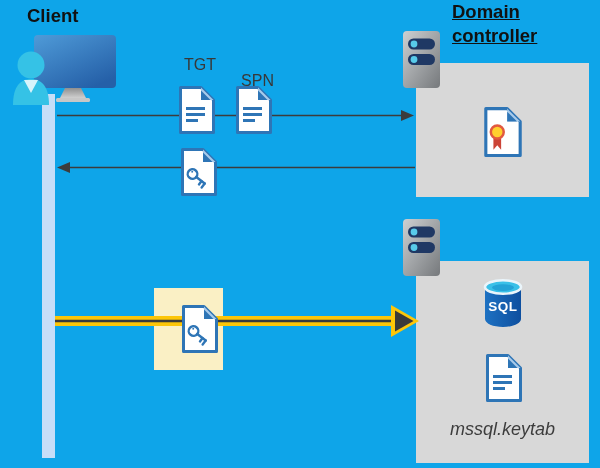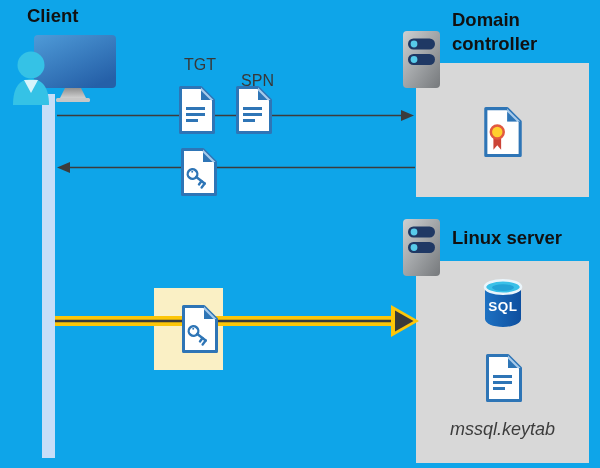--- a/index.html
+++ b/index.html
@@ -7,21 +7,21 @@
           font-family:"Liberation Sans","DejaVu Sans",sans-serif;}
   .gbox{position:absolute;background:#d8d8d8;z-index:0;}
   .dc-box{left:416px;top:63px;width:173px;height:134px;}
   .linux-box{left:416px;top:261px;width:173px;height:202px;}
   .highlight{position:absolute;left:154px;top:288px;width:69px;height:82px;background:#faf0c5;z-index:0;}
   .lifeline{position:absolute;left:42px;top:94px;width:13px;height:364px;background:#c6def8;z-index:0;}
   .arrows{position:absolute;left:0;top:0;z-index:1;pointer-events:none;}
   .icon{position:absolute;z-index:2;}
   .lbl{position:absolute;z-index:2;color:#111;font-weight:700;font-size:18.5px;line-height:24px;}
   .client-lbl{left:27px;top:4px;}
-  .dc-lbl{left:452px;top:8px;width:112px;}
+  .dc-lbl{left:452px;top:0;width:112px;text-decoration:underline;}
   .linux-lbl{left:452px;top:226px;width:140px;}
   .ticket-lbl{position:absolute;z-index:2;color:#383838;font-size:16px;font-weight:400;width:46px;text-align:right;}
   .tgt-lbl{left:170px;top:56px;}
   .spn-lbl{left:228px;top:72px;}
   .keytab-lbl{position:absolute;z-index:2;left:416px;top:419px;width:173px;text-align:center;
               color:#3c3c3c;font-size:18px;font-weight:400;font-style:italic;}
   .sqltxt{font-family:"Liberation Sans",sans-serif;font-weight:700;font-size:13.5px;fill:#ffffff;letter-spacing:.5px;}
 </style>
 </head>
 <body>
@@ -135,21 +135,20 @@
       <use href="#sym-server"></use>
     </svg>
   <svg class="icon" style="left:482px;top:107px" width="42" height="50" viewBox="0 0 40 48">
     <path d="M3.5 1.5 H24 L36.5 14 V46.5 H3.5 Z" fill="#ffffff" stroke="#2e75b6" stroke-width="3" stroke-linejoin="round"></path>
     <polygon points="24,1.5 36.5,14 24,14" fill="#a9cbeb"></polygon>
     <polygon points="24,4.5 33.5,14 24,14" fill="#2e75b6"></polygon>
     <path d="M10.8 28.5 L10.8 41 L14.5 36.8 L18.2 41 L18.2 28.5 Z" fill="#cc4437"></path>
     <circle cx="14.5" cy="24" r="6.2" fill="#ffd02e" stroke="#e2593f" stroke-width="2.4"></circle>
   </svg>
 
-  <div class="lbl linux-lbl">Linux server</div>
   <svg class="icon" style="left:402px;top:218px" width="39" height="59">
       <use href="#sym-server"></use>
     </svg>
   <svg class="icon" style="left:482px;top:278px" width="42" height="52" viewBox="0 0 42 52">
     <path d="M3 9 V41 C3 45.4 11 49 21 49 C31 49 39 45.4 39 41 V9 Z" fill="url(#sqlg)"></path>
     <ellipse cx="21" cy="9" rx="18" ry="6.8" fill="#39c0e8" stroke="#eaf5fb" stroke-width="2.6"></ellipse>
     <ellipse cx="21" cy="9.6" rx="11" ry="3.4" fill="#128ac8" opacity="0.55"></ellipse>
     <text x="21" y="33" text-anchor="middle" class="sqltxt">SQL</text>
   </svg>
   <svg class="icon" style="left:484px;top:353px" width="40" height="50">

